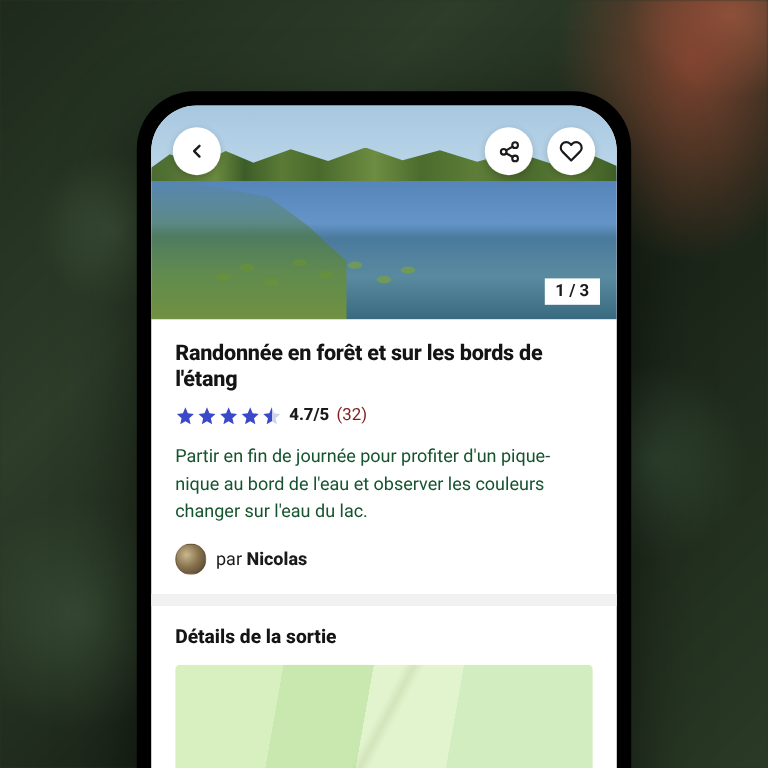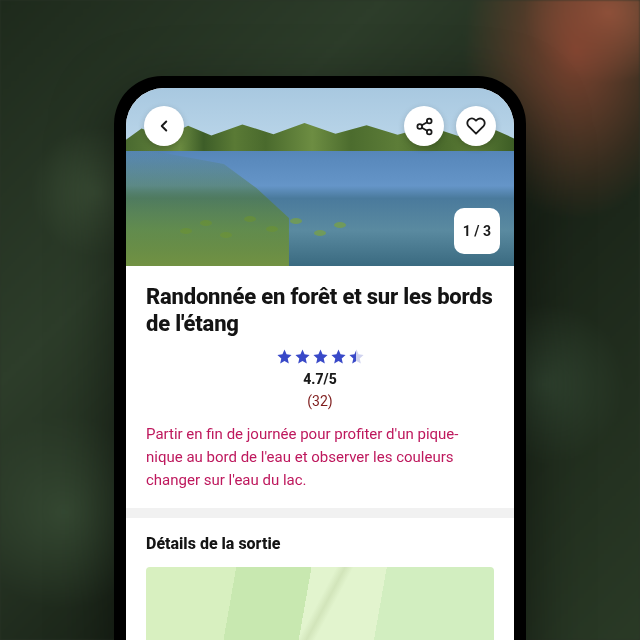--- a/index.html
+++ b/index.html
@@ -104,52 +104,51 @@
   display: flex;
   align-items: center;
   justify-content: center;
   box-shadow: 0 2px 6px rgba(0,0,0,0.18);
   cursor: pointer;
 }
 .counter {
   position: absolute;
   bottom: 12px; right: 14px;
   background: #fff;
-  padding: 15px 9px;
+  padding: 3px 9px;
   font-size: 14px;
   font-weight: 700;
   color: #1a1a1a;
-  border-radius: 10px;
+  border-radius: 0;
 }
 .content {
   padding: 18px 20px 16px;
 }
 .title {
-  font-size: 22px;
+  font-size: 18px;
   font-weight: 800;
   line-height: 1.22;
   color: #141414;
   letter-spacing: -0.2px;
 }
 .rating-row {
   display: flex;
-  align-items: center;
+  align-items: flex-start;
   gap: 6px;
   margin-top: 10px;
-  flex-direction: column;
 }
 .stars { display: flex; gap: 1px; color: #3949c8; }
 .stars svg { width: 17px; height: 17px; }
 .rating-num { font-size: 14px; font-weight: 800; color: #1a1a1a; }
 .rating-count { font-size: 14px; color: #7f1d1d; }
 .desc {
   margin-top: 14px;
   font-size: 15px;
   line-height: 1.55;
-  color: #be185d;
+  color: #14532d;
 }
 .author-row {
   display: flex;
   align-items: center;
   gap: 8px;
   margin-top: 14px;
 }
 .avatar {
   width: 26px; height: 26px; border-radius: 50%;
   background: radial-gradient(circle at 35% 35%, #c9b890 0%, #8a7550 45%, #4a3a28 100%);
@@ -250,20 +249,24 @@
               </defs>
               <path fill="url(#halfg)" d="M12 2l2.9 6.9L22 9.9l-5.5 5 1.6 7.1L12 18.5 5.9 22l1.6-7.1L2 9.9l7.1-1z"></path>
             </svg>
         </div>
         <span class="rating-num">4.7/5</span>
         <span class="rating-count">(32)</span>
       </div>
 
       <p class="desc">Partir en fin de journée pour profiter d'un pique-nique au bord de l'eau et observer les couleurs changer sur l'eau du lac.</p>
 
+      <div class="author-row">
+        <div class="avatar"></div>
+        <div class="author-text"><span>par </span><b>Nicolas</b></div>
+      </div>
     </div>
 
     <div class="divider"></div>
 
     <div class="details">
       <h2 class="details-title">Détails de la sortie</h2>
       <div class="map"></div>
     </div>
 
   </div>

